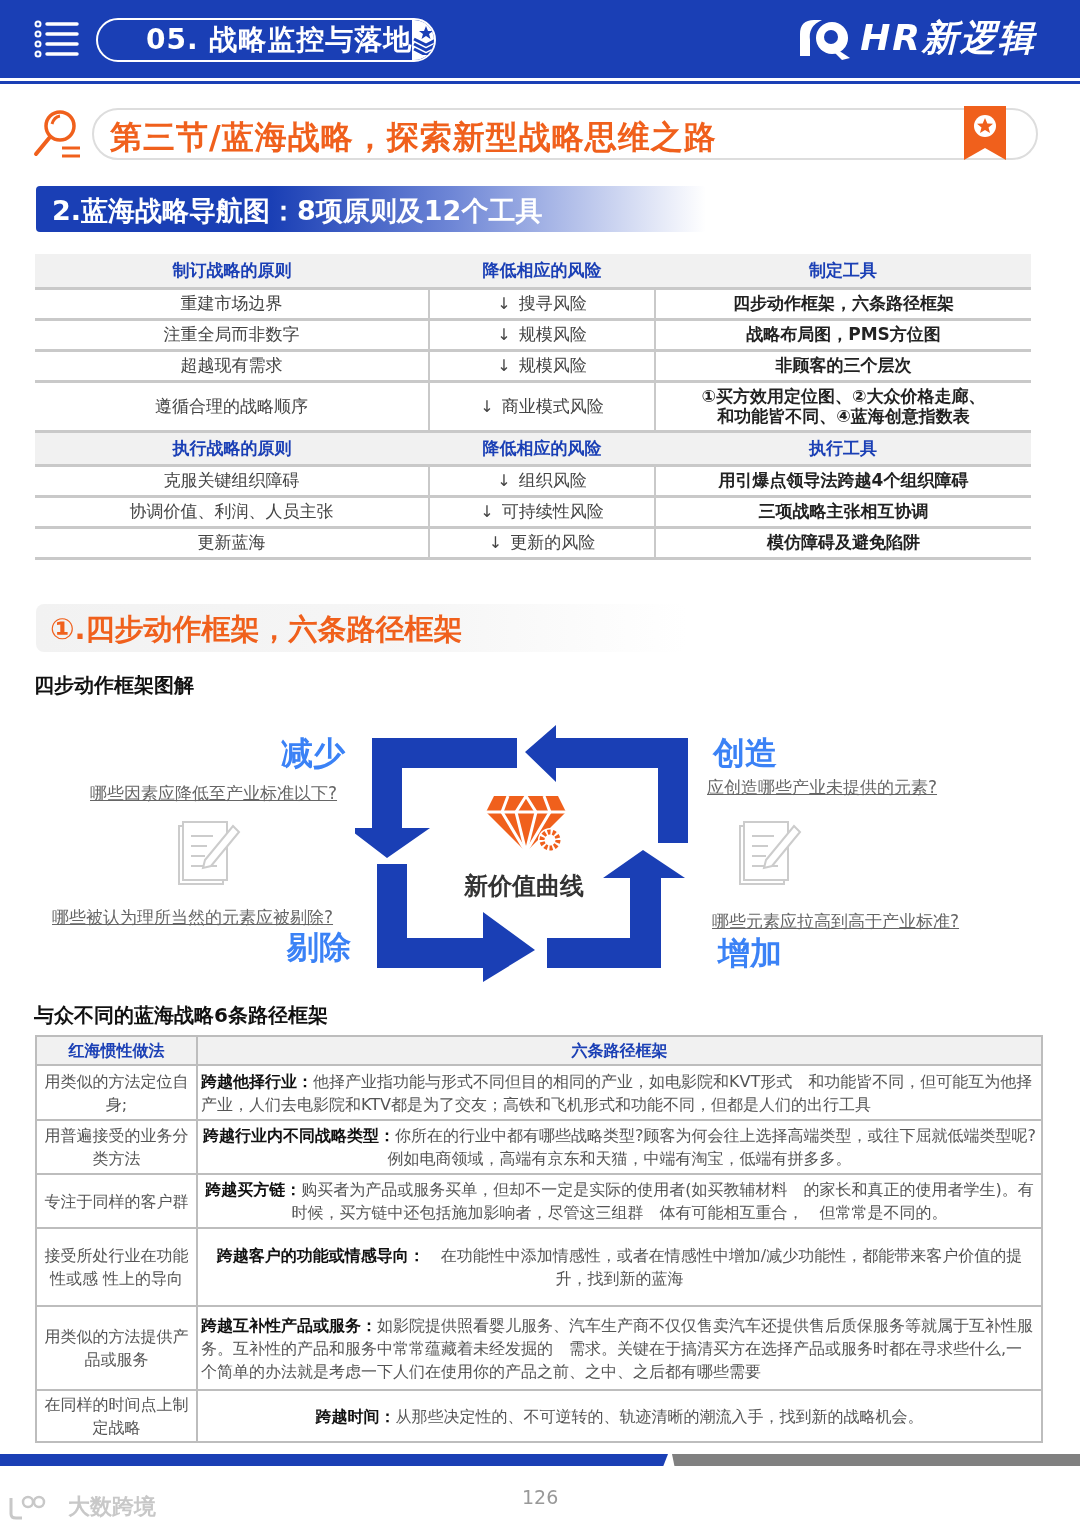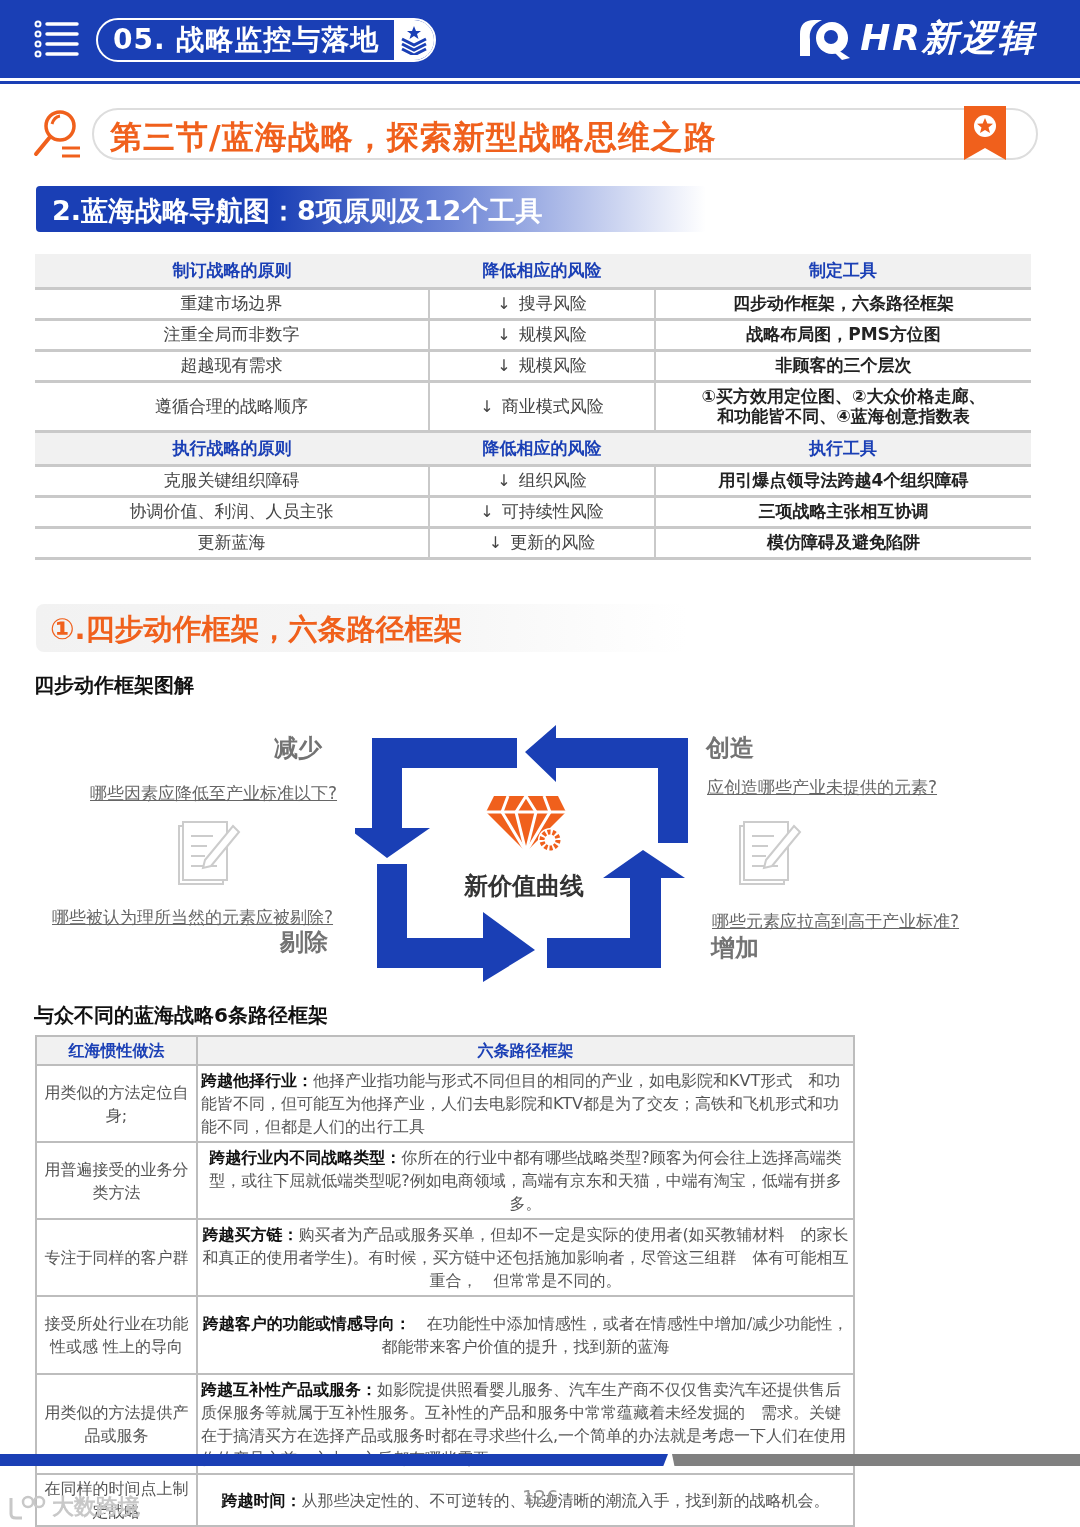--- a/index.html
+++ b/index.html
@@ -3,21 +3,21 @@
 <meta charset="utf-8">
 <style>
   * { box-sizing: border-box; margin: 0; padding: 0; }
   body { width: 1080px; height: 1527px; background: #ffffff; font-family: "DejaVu Sans", "Liberation Sans", sans-serif; position: relative; overflow: hidden; color: #333; }
 
   
   .topbar { position: absolute; left: 0; top: 0; width: 1080px; height: 78px; background: #1a3fb5; }
   .topbar-line { position: absolute; left: 0; top: 80px; width: 1080px; height: 4px; background: #1a3fb5; border-top: 1px solid #fff; }
   .menu-icon { position: absolute; left: 34px; top: 20px; width: 46px; height: 40px; }
   .chapter-pill { position: absolute; left: 96px; top: 18px; width: 340px; height: 44px; border: 2px solid #fff; border-radius: 22px; display: flex; align-items: center; overflow: hidden; }
-  .chapter-pill .txt { flex: 1; color: #fff; font-weight: bold; font-size: 28px; padding-left: 15px; letter-spacing: 1px; white-space: nowrap; }
+  .chapter-pill .txt { flex: 1; color: #fff; font-weight: bold; font-size: 28px; padding-left: 4px; letter-spacing: 1px; white-space: nowrap; margin-left: 44px; }
   .chapter-pill .badge { width: 40px; height: 100%; background: #fff; display: flex; align-items: center; justify-content: center; }
   .logo { position: absolute; right: 44px; top: 14px; display: flex; align-items: center; gap: 8px; color: #fff; }
   .logo .brand { font-size: 36px; font-weight: bold; font-style: italic; letter-spacing: 2px; white-space: nowrap; }
 
   
   .section-title { position: absolute; left: 30px; top: 106px; width: 1010px; height: 56px; }
   .section-title .search-ico { position: absolute; left: 0; top: 0; width: 56px; height: 56px; }
   .section-title .pill { position: absolute; left: 62px; top: 2px; width: 946px; height: 52px; border: 2px solid #ddd; border-radius: 26px; }
   .section-title .pill .txt { position: absolute; left: 16px; top: 6px; color: #f0601c; font-weight: bold; font-size: 32px; white-space: nowrap; letter-spacing: 1px; }
   .section-title .ribbon { position: absolute; left: 934px; top: 0; width: 42px; height: 54px; }
@@ -38,39 +38,39 @@
   .arrow-down { font-size: 16px; margin-right: 8px; }
 
   
   .orange-heading { position: absolute; left: 36px; top: 604px; width: 650px; height: 48px; border-radius: 8px; background: linear-gradient(90deg, #f2f2f2 0%, #f6f6f6 60%, #ffffff 100%); }
   .orange-heading .txt { position: absolute; left: 14px; top: 6px; color: #f0601c; font-size: 29px; font-weight: bold; white-space: nowrap; }
 
   .label-black { position: absolute; font-weight: bold; color: #111; white-space: nowrap; }
 
   
   .diagram { position: absolute; left: 0; top: 720px; width: 1080px; height: 270px; }
-  .diagram .word { position: absolute; color: #737373; font-weight: bold; font-size: 24px; white-space: nowrap; }
+  .diagram .word { position: absolute; color: #3b82f6; font-weight: bold; font-size: 32px; white-space: nowrap; margin-left: 7px; }
   .diagram .q { position: absolute; color: #666; font-size: 17px; white-space: nowrap; text-decoration: underline; }
   .diagram .note-ico { position: absolute; width: 64px; height: 68px; }
   .diagram .center-label { position: absolute; left: 464px; top: 150px; font-size: 24px; font-weight: bold; color: #333; white-space: nowrap; }
 
   
-  .path-table { position: absolute; left: 35px; top: 1035px; width: 820px; border-collapse: collapse; font-size: 16px; }
+  .path-table { position: absolute; left: 35px; top: 1035px; width: 1008px; border-collapse: collapse; font-size: 16px; }
   .path-table td { border: 2px solid #bdbdbd; vertical-align: middle; line-height: 23px; color: #555; }
   .path-table tr.head td { background: #f1f1f1; color: #1a3fb5; font-weight: bold; text-align: center; height: 26px; }
   .path-table td.left { width: 161px; text-align: center; padding: 2px 3px; }
   .path-table td.right { padding: 3px 3px; margin-left: 40px; }
   .path-table td.right.center { text-align: center; }
   .path-table b { color: #111; }
 
   
   .footer-blue { position: absolute; left: 0; top: 1454px; width: 668px; height: 12px; background: #1a3fb5; clip-path: polygon(0 0, 100% 0, 99.3% 100%, 0 100%); }
   .footer-gray { position: absolute; left: 672px; top: 1454px; width: 408px; height: 12px; background: #808080; clip-path: polygon(0 0, 100% 0, 100% 100%, 0.6% 100%); }
   .page-num { position: absolute; left: 522px; top: 1486px; color: #999; font-size: 19px; }
-  .watermark { position: absolute; left: 8px; top: 1492px; color: #c8c8c8; font-size: 22px; font-weight: bold; display: flex; align-items: center; gap: 4px; white-space: nowrap; }
+  .watermark { position: absolute; left: 8px; top: 1492px; color: #c8c8c8; font-size: 22px; font-weight: bold; display: flex; align-items: center; gap: 20px; white-space: nowrap; }
 </style>
 </head>
 <body>
 
 <div class="topbar">
   <svg class="menu-icon" viewBox="0 0 46 40">
     <g fill="none" stroke="#fff" stroke-width="2">
       <circle cx="4" cy="4" r="2.5"></circle>
         <circle cx="4" cy="14" r="2.5"></circle>
         <circle cx="4" cy="24" r="2.5"></circle>

